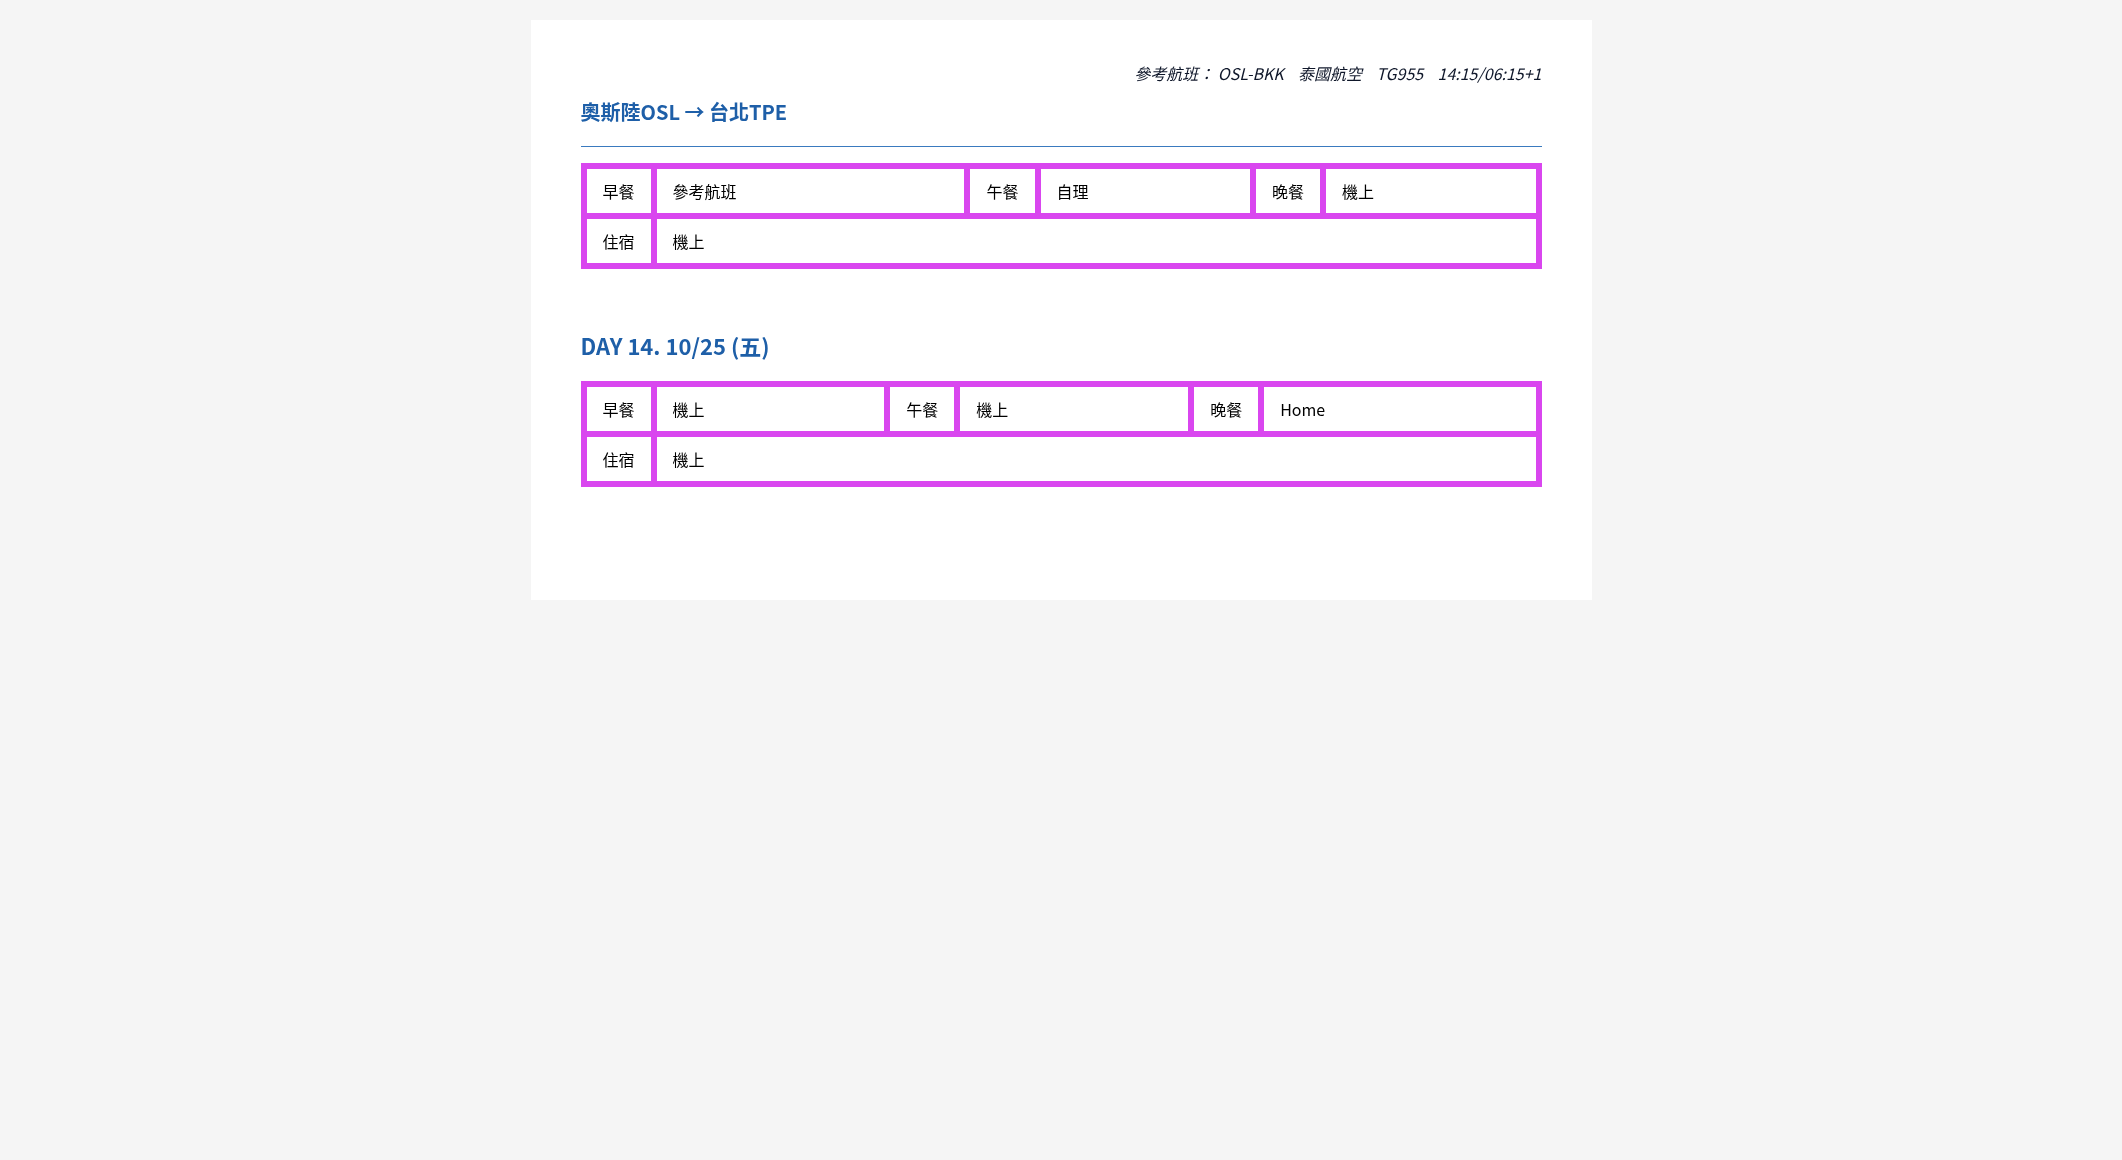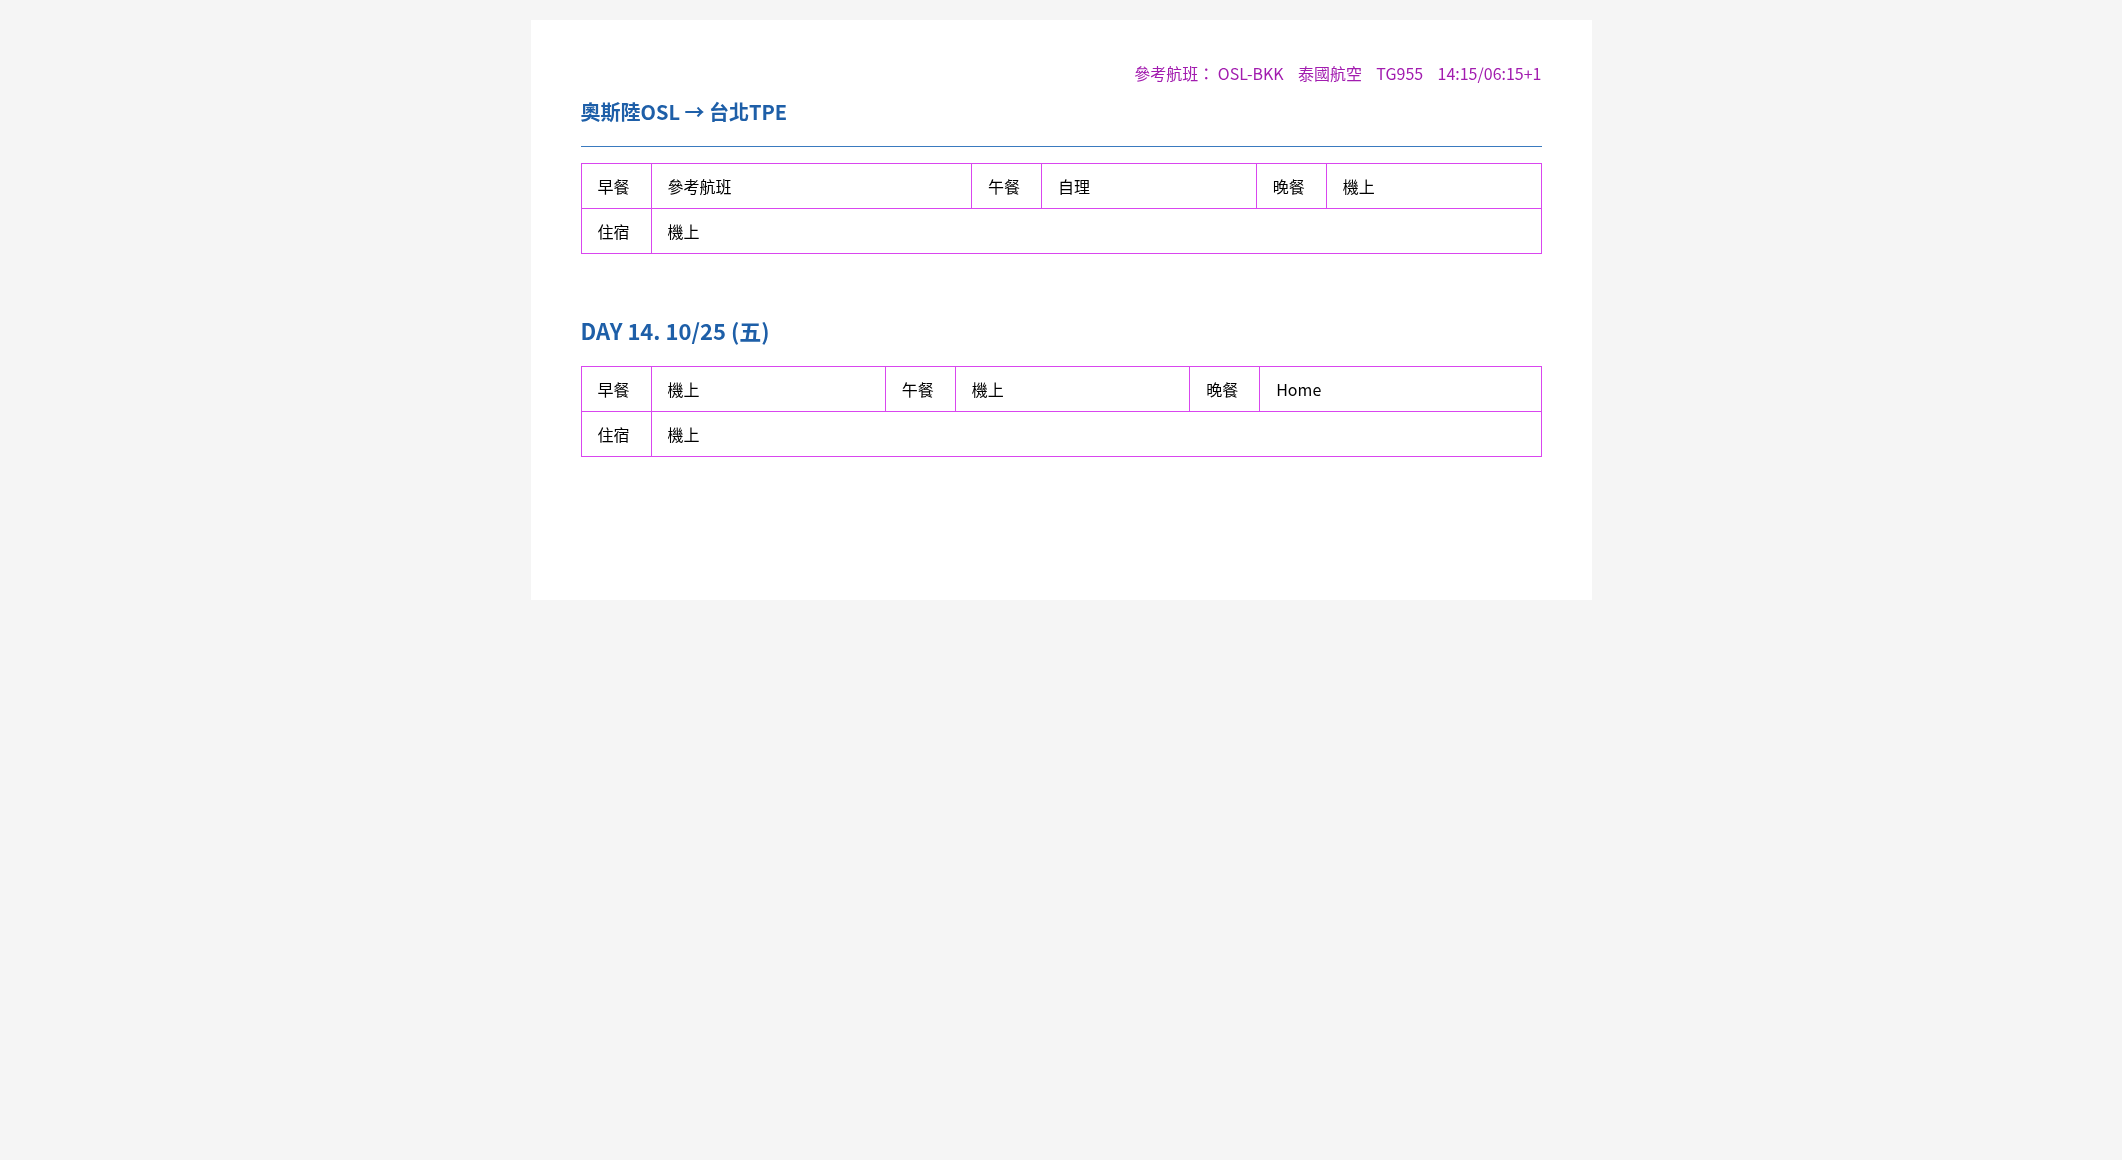--- a/index.html
+++ b/index.html
@@ -23,22 +23,23 @@
       width: 1061px;
       min-height: 580px;
       padding: 40px 50px 60px 50px;
       position: relative;
     }
 
     .flight-info {
       text-align: right;
       margin-bottom: 10px;
       font-size: 16px;
-      color: #a21caf;
+      color: #0f172a;
       line-height: 1.7;
+      font-style: italic;
     }
 
     .day-title {
       color: #1e5fa8;
       font-size: 22px;
       font-weight: bold;
       margin-bottom: 20px;
     }
 
     .route-header {
@@ -51,21 +52,21 @@
     }
 
     .meal-table {
       width: 100%;
       border-collapse: collapse;
       margin-bottom: 30px;
       font-size: 16px;
     }
 
     .meal-table td {
-      border: 1px solid #d946ef;
+      border: 6px solid #d946ef;
       padding: 10px 16px;
       vertical-align: middle;
     }
 
     .meal-table .label-cell {
       width: 70px;
       white-space: nowrap;
       font-weight: normal;
     }
 

